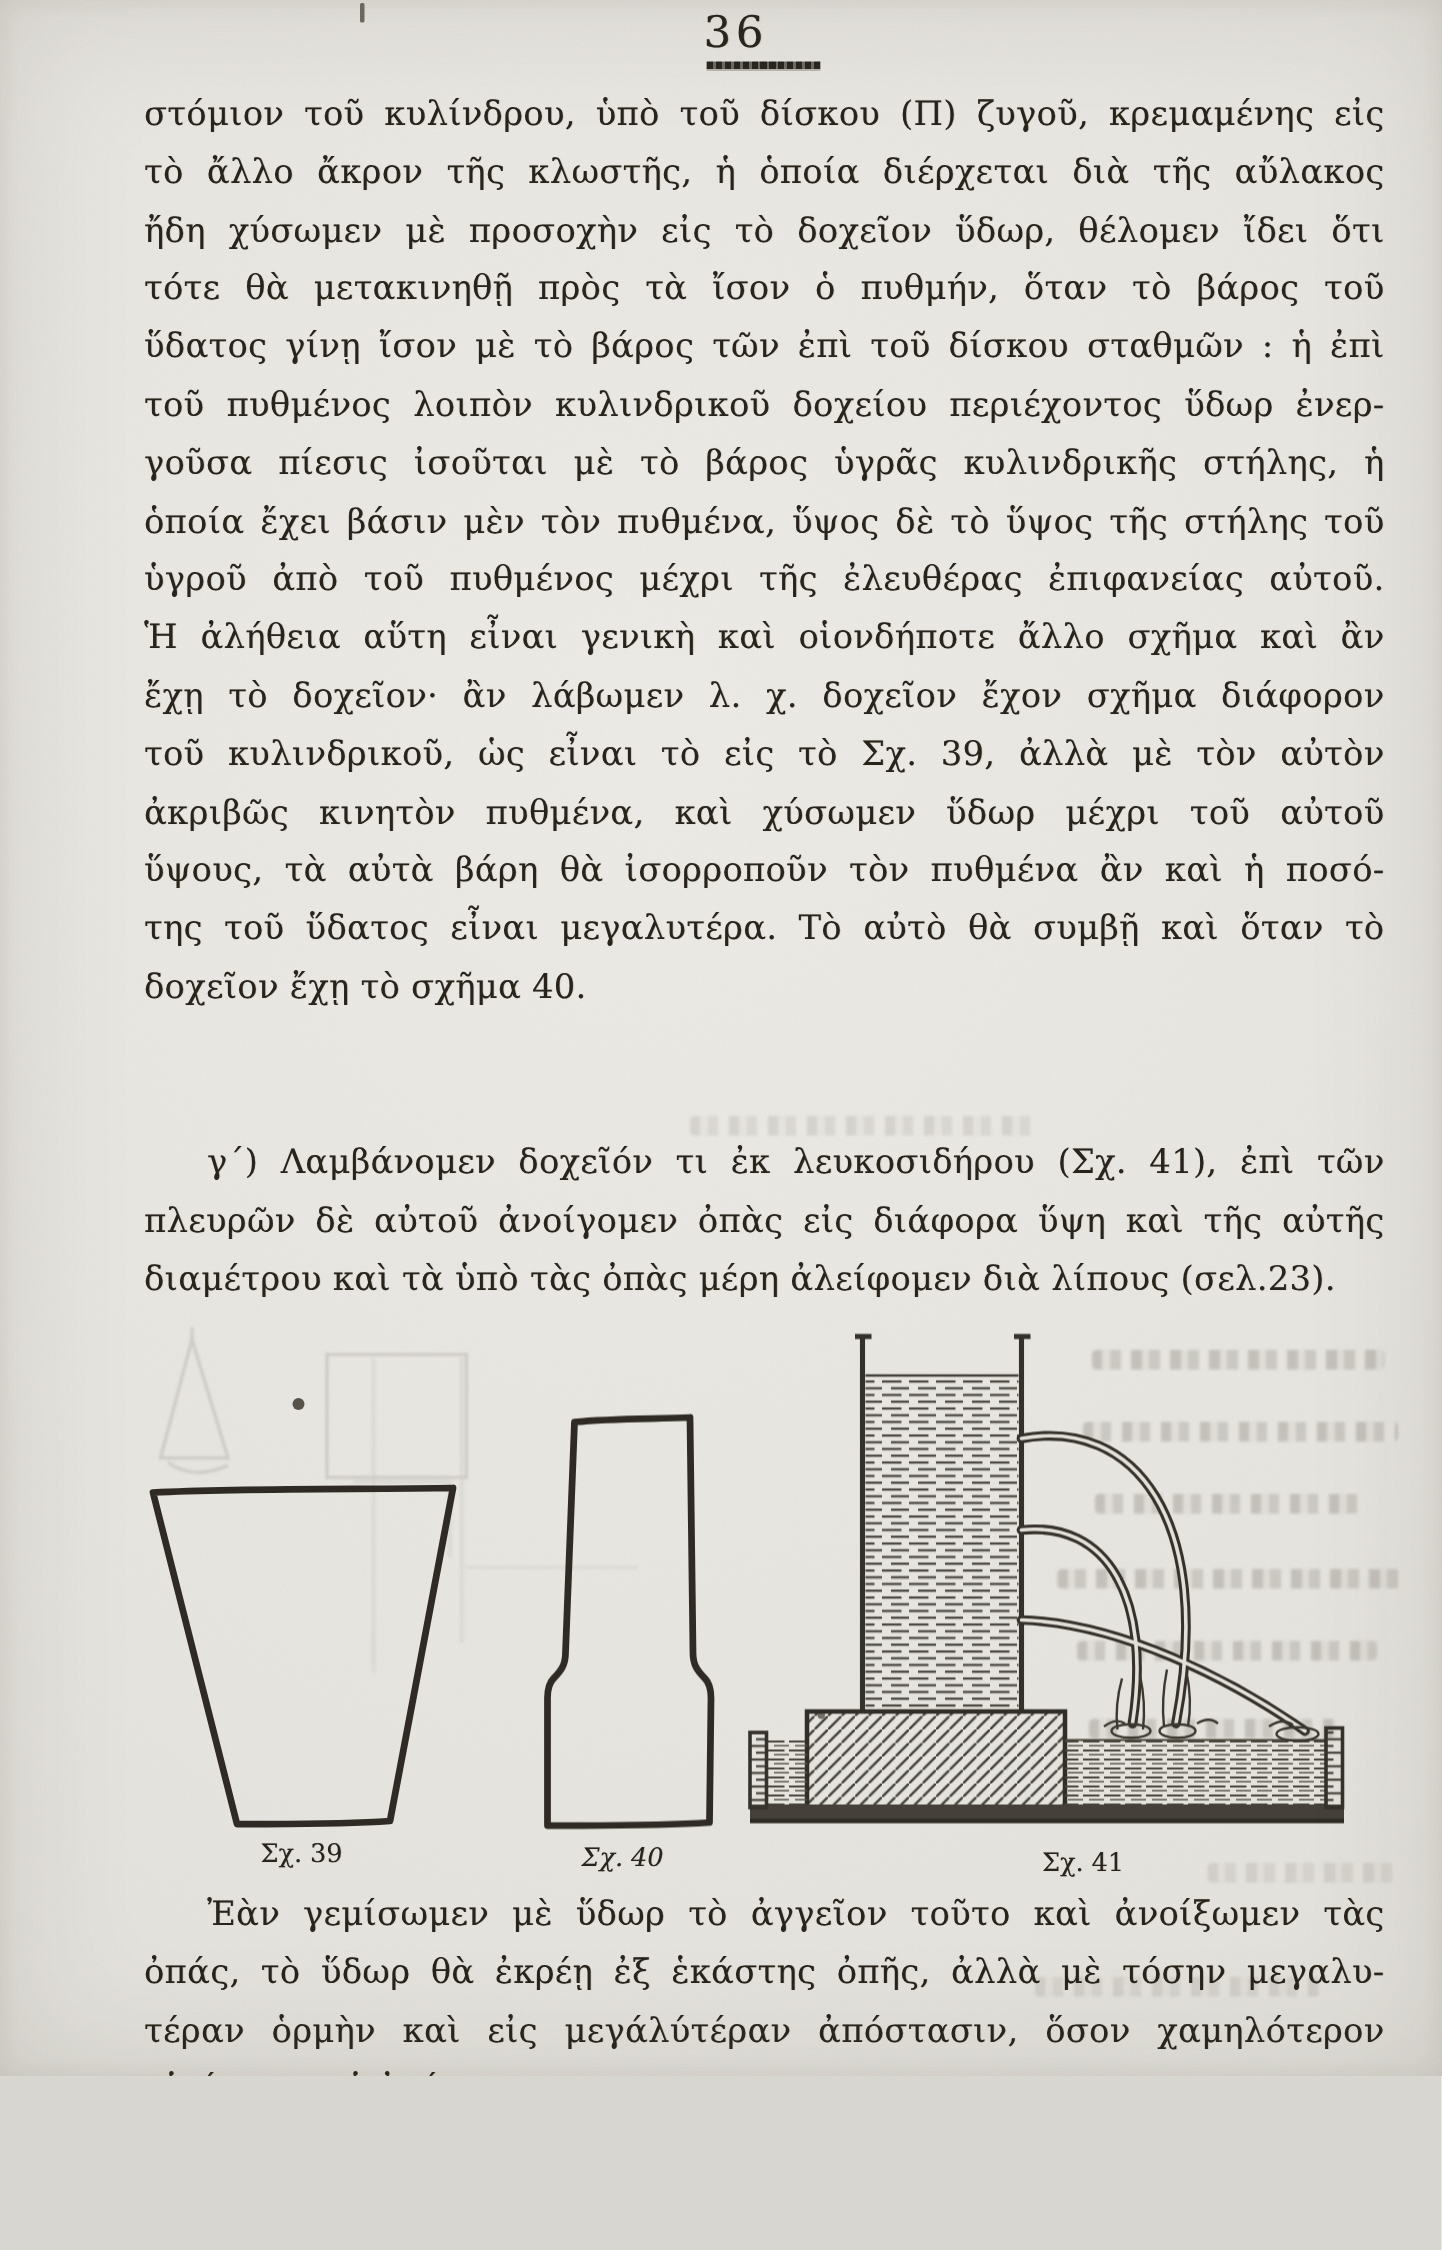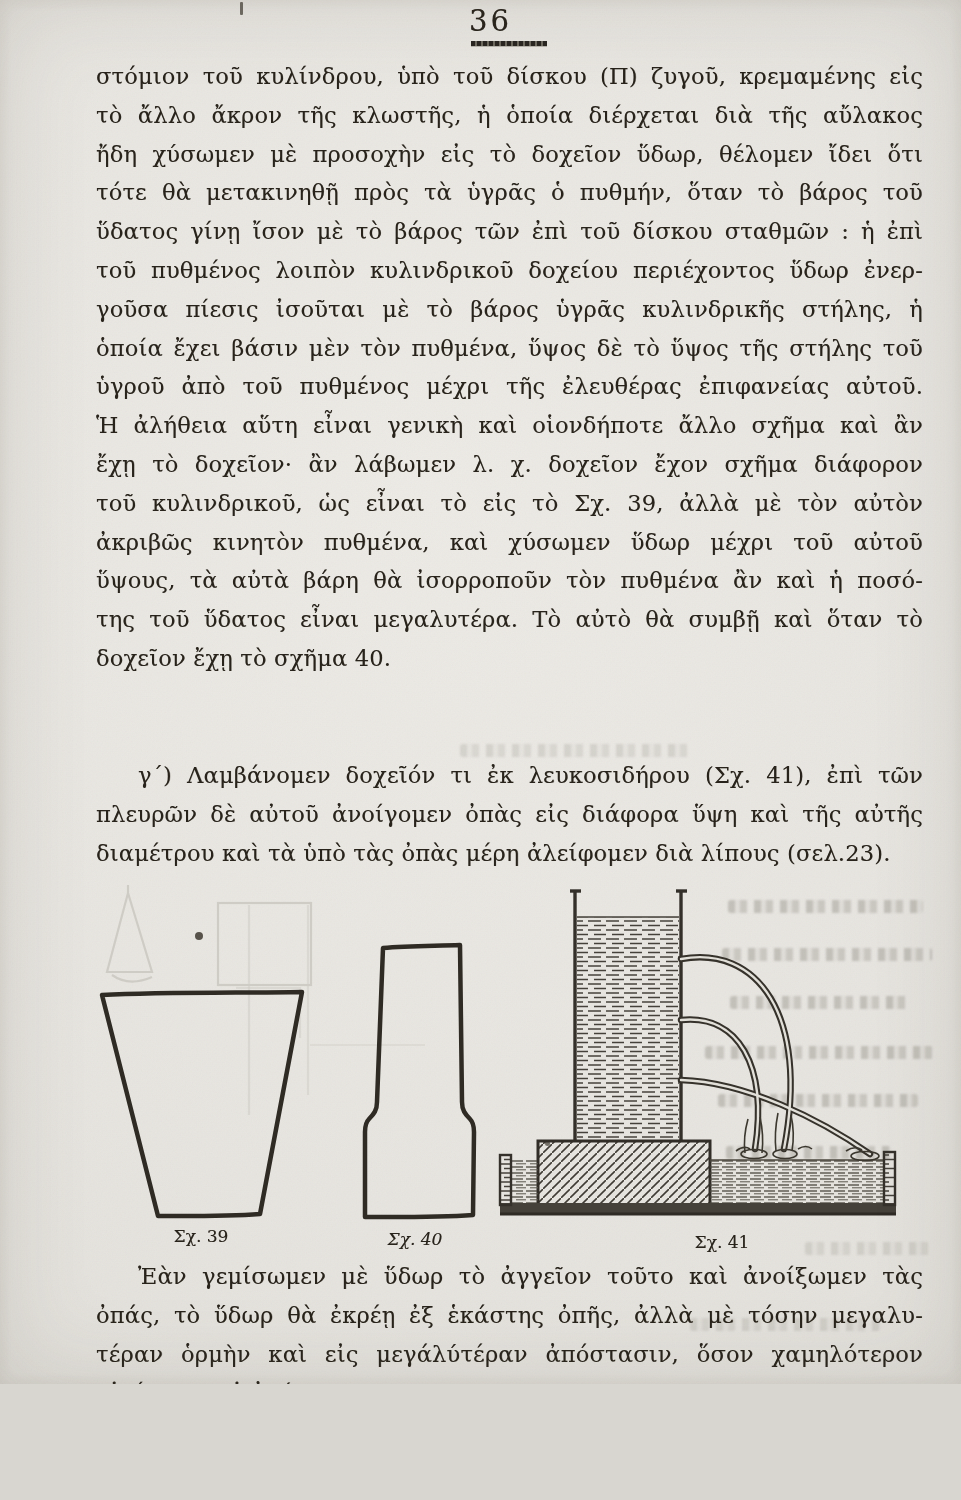--- a/index.html
+++ b/index.html
@@ -99,21 +99,21 @@
   <div class="dot" style="left:506px;top:1426px;width:5px;height:5px;opacity:.6;"></div>
   <div class="dot" style="left:545px;top:1141px;width:5px;height:5px;opacity:.8;"></div>
 
   <div class="pagenum">36</div>
   <div class="pagerule"></div>
 
   <div class="tb" id="para1">
     <div class="ln">στόμιον τοῦ κυλίνδρου, ὑπὸ τοῦ δίσκου (Π) ζυγοῦ, κρεμαμένης εἰς</div>
     <div class="ln">τὸ ἄλλο ἄκρον τῆς κλωστῆς, ἡ ὁποία διέρχεται διὰ τῆς αὔλακος</div>
     <div class="ln">ἤδη χύσωμεν μὲ προσοχὴν εἰς τὸ δοχεῖον ὕδωρ, θέλομεν ἴδει ὅτι</div>
-    <div class="ln">τότε θὰ μετακινηθῇ πρὸς τὰ ὑγρᾶς ὁ πυθμήν, ὅταν τὸ βάρος τοῦ</div>
+    <div class="ln">τότε θὰ μετακινηθῇ πρὸς τὰ ἴσον ὁ πυθμήν, ὅταν τὸ βάρος τοῦ</div>
     <div class="ln">ὕδατος γίνῃ ἴσον μὲ τὸ βάρος τῶν ἐπὶ τοῦ δίσκου σταθμῶν : ἡ ἐπὶ</div>
     <div class="ln">τοῦ πυθμένος λοιπὸν κυλινδρικοῦ δοχείου περιέχοντος ὕδωρ ἐνερ-</div>
     <div class="ln">γοῦσα πίεσις ἰσοῦται μὲ τὸ βάρος ὑγρᾶς κυλινδρικῆς στήλης, ἡ</div>
     <div class="ln">ὁποία ἔχει βάσιν μὲν τὸν πυθμένα, ὕψος δὲ τὸ ὕψος τῆς στήλης τοῦ</div>
     <div class="ln">ὑγροῦ ἀπὸ τοῦ πυθμένος μέχρι τῆς ἐλευθέρας ἐπιφανείας αὐτοῦ.</div>
     <div class="ln">Ἡ ἀλήθεια αὕτη εἶναι γενικὴ καὶ οἱονδήποτε ἄλλο σχῆμα καὶ ἂν</div>
     <div class="ln">ἔχῃ τὸ δοχεῖον· ἂν λάβωμεν λ. χ. δοχεῖον ἔχον σχῆμα διάφορον</div>
     <div class="ln">τοῦ κυλινδρικοῦ, ὡς εἶναι τὸ εἰς τὸ Σχ. 39, ἀλλὰ μὲ τὸν αὐτὸν</div>
     <div class="ln">ἀκριβῶς κινητὸν πυθμένα, καὶ χύσωμεν ὕδωρ μέχρι τοῦ αὐτοῦ</div>
     <div class="ln">ὕψους, τὰ αὐτὰ βάρη θὰ ἰσορροποῦν τὸν πυθμένα ἂν καὶ ἡ ποσό-</div>

